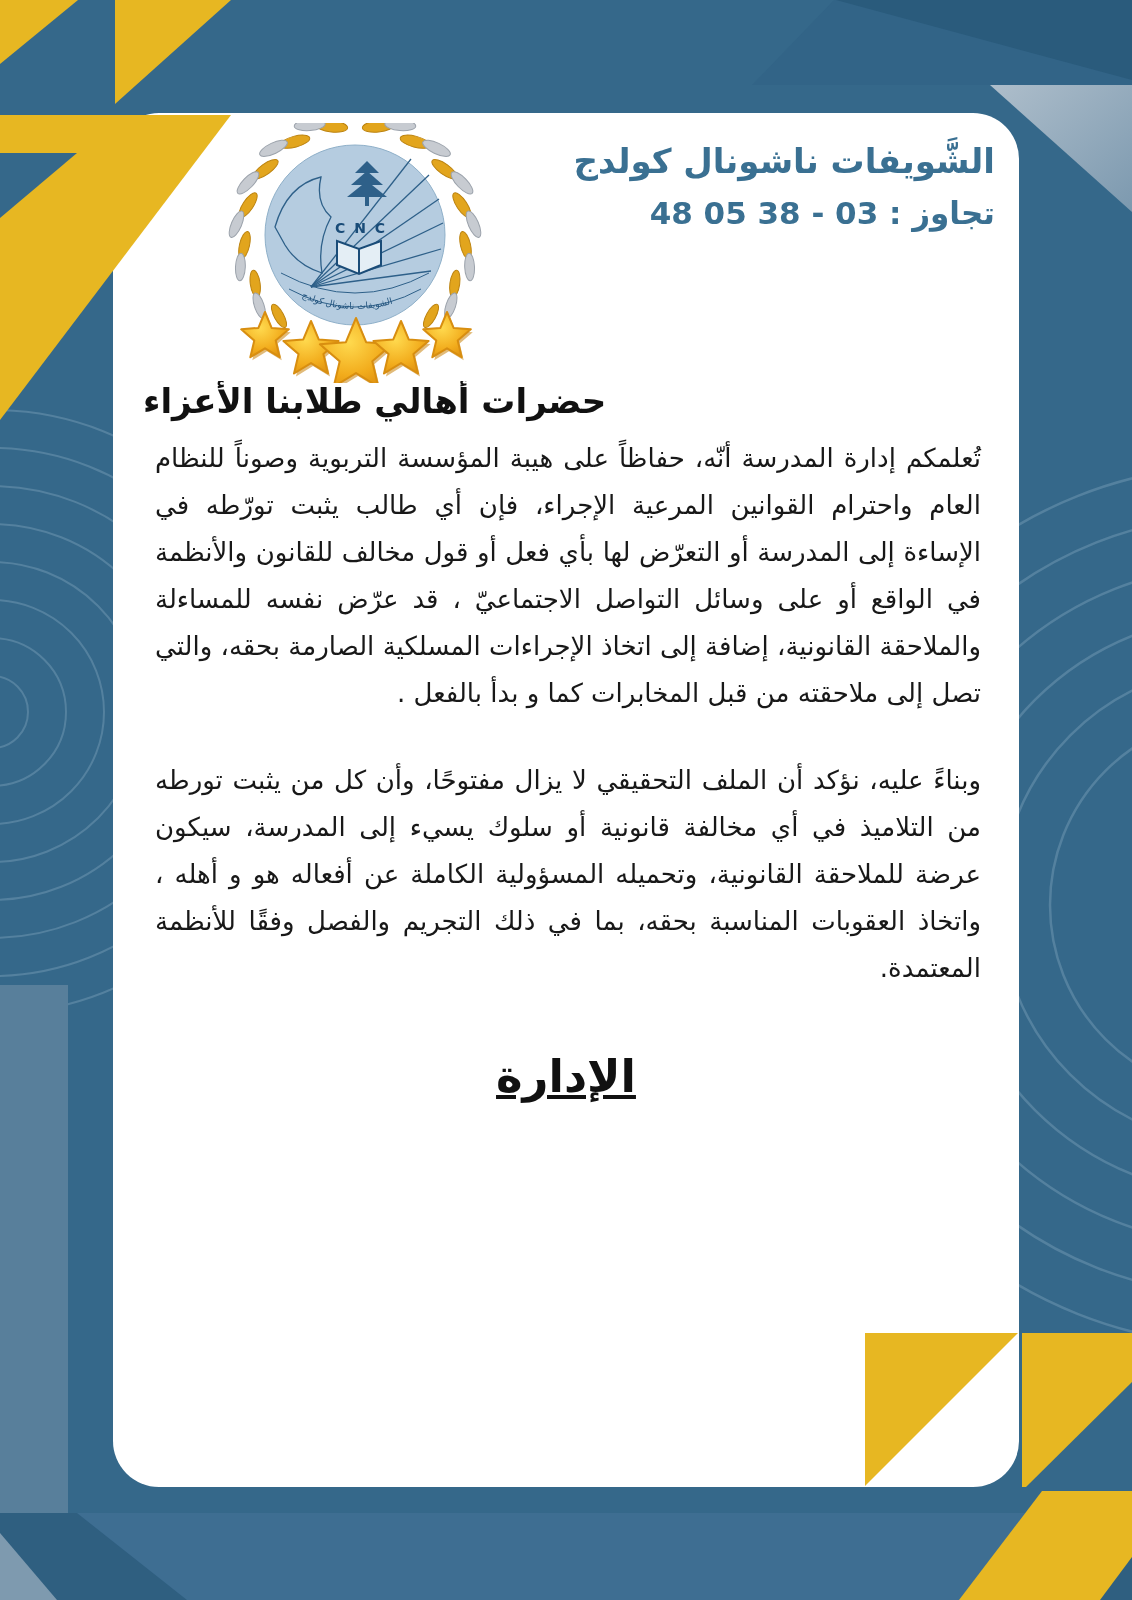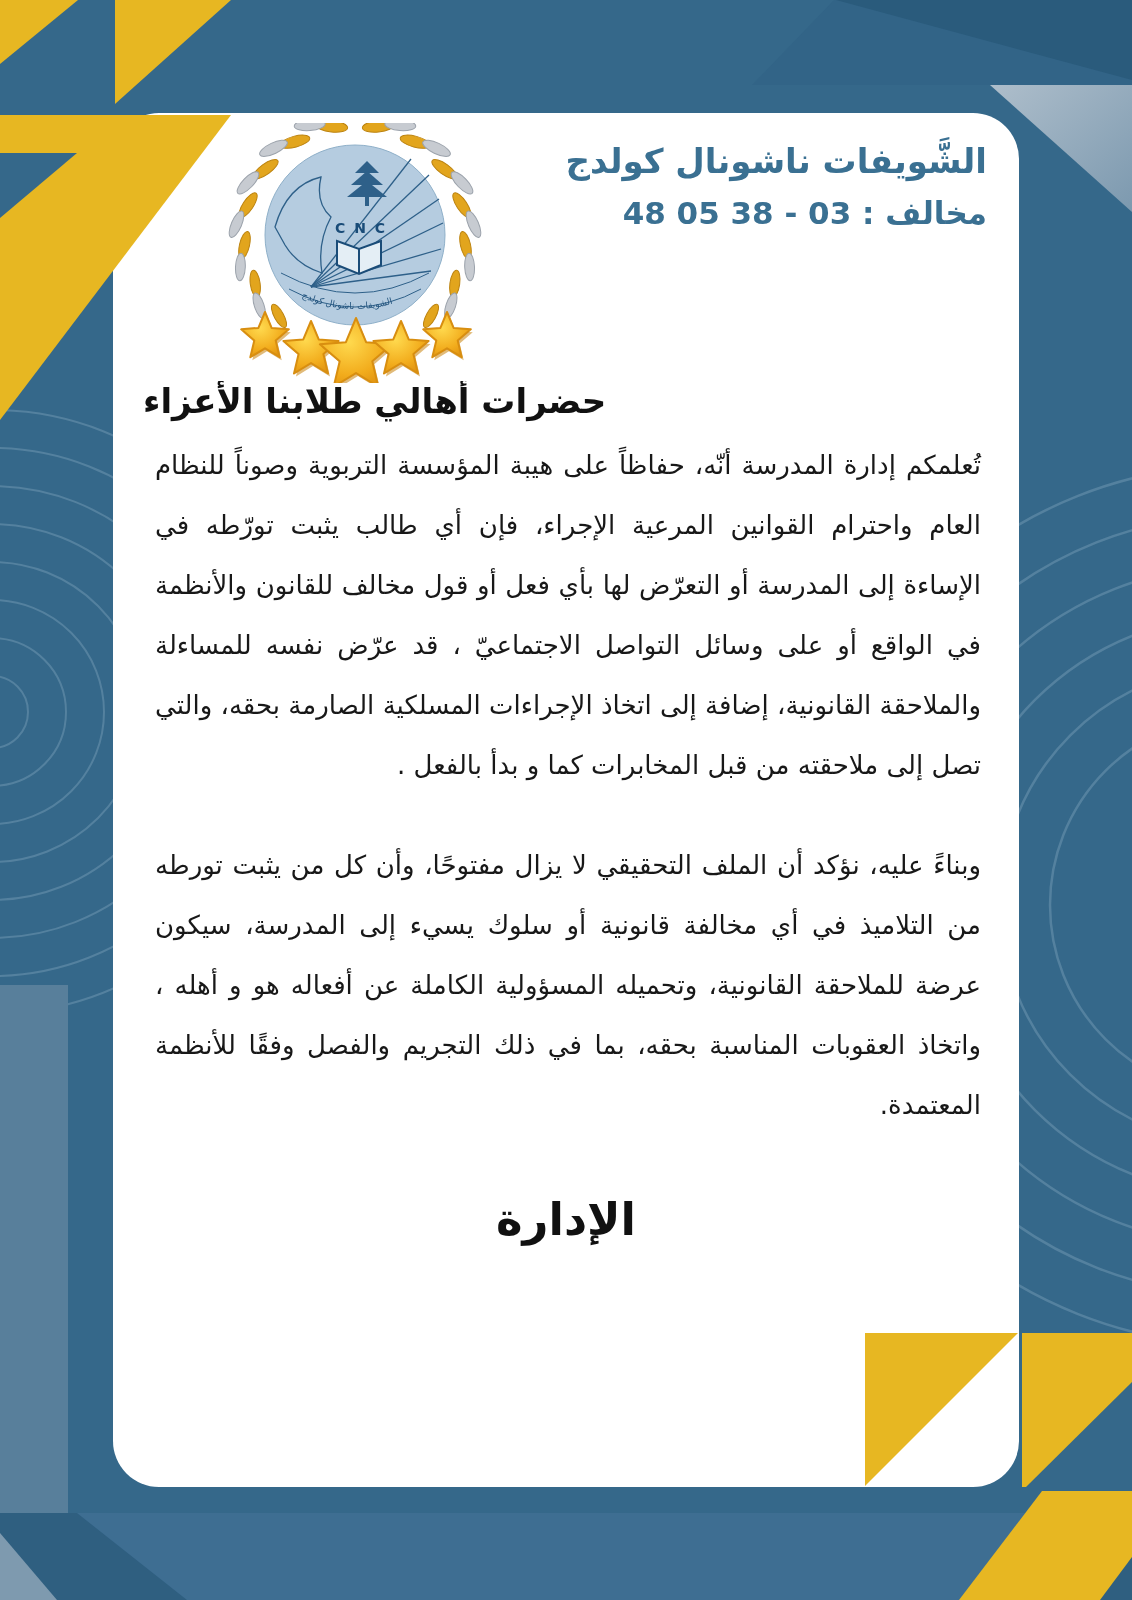--- a/index.html
+++ b/index.html
@@ -2,30 +2,30 @@
 <html lang="ar"><head>
 <meta charset="utf-8">
 <style>
   html,body{margin:0;padding:0;background:#35688A;}
   body{width:1132px;height:1600px;position:relative;overflow:hidden;
        font-family:"DejaVu Sans",sans-serif;}
   svg.layer{position:absolute;left:0;top:0;pointer-events:none;}
   .card{position:absolute;left:113px;top:113px;width:906px;height:1374px;
         background:#ffffff;border-radius:46px;z-index:2;}
   #logo{position:absolute;left:102px;top:10px;width:280px;height:260px;}
-  .school-block{position:absolute;top:28px;right:32px;direction:rtl;text-align:right;
+  .school-block{position:absolute;top:28px;right:24px;direction:rtl;text-align:right;
         color:#3A7092;}
   .school-name{font-size:34px;font-weight:600;letter-spacing:0.5px;}
   .phone-line{font-size:31px;font-weight:600;margin-top:14px;}
   .content{position:absolute;top:268px;left:30px;right:30px;bottom:0;direction:rtl;
         overflow:hidden;color:#181818;}
   .salutation{font-size:34px;font-weight:700;text-align:left;margin:0 0 14px 0;color:#111;}
-  .content p{font-size:26px;line-height:60px;text-align:justify;text-align-last:right;
+  .content p{font-size:26px;line-height:47px;text-align:justify;text-align-last:right;
         margin:0 8px 40px 12px;}
-  .signature{font-size:45px;font-weight:700;text-align:center;margin-top:58px;color:#111;}
+  .signature{font-size:45px;font-weight:700;text-align:center;margin-top:58px;color:#111;text-decoration:underline;}
   .overlay{z-index:3;}
   .bg{z-index:0;}
 </style>
 </head>
 <body>
 
 <svg class="layer bg" width="1132" height="1600" viewBox="0 0 1132 1600">
   <defs>
     <linearGradient id="lightTri" x1="0" y1="0" x2="1" y2="1">
       <stop offset="0" stop-color="#AEBECB"></stop>
@@ -155,21 +155,21 @@
         <path d="M141.0,195.0L151.1,219.2L177.1,221.3L157.3,238.3L163.3,263.7L141.0,250.1L118.7,263.7L124.7,238.3L104.9,221.3L130.9,219.2Z" fill="url(#goldG)" stroke="#D88E10" stroke-width="2" stroke-linejoin="round"></path>
         <path d="M188.0,201.0L195.7,219.4L215.6,221.0L200.4,234.0L205.0,253.5L188.0,243.1L171.0,253.5L175.6,234.0L160.4,221.0L180.3,219.4Z" fill="#C9830C" opacity="0.55"></path>
         <path d="M186.0,198.0L193.7,216.4L213.6,218.0L198.4,231.0L203.0,250.5L186.0,240.1L169.0,250.5L173.6,231.0L158.4,218.0L178.3,216.4Z" fill="url(#goldG)" stroke="#D88E10" stroke-width="2" stroke-linejoin="round"></path>
         <path d="M234.0,192.0L240.6,207.9L257.8,209.3L244.7,220.5L248.7,237.2L234.0,228.3L219.3,237.2L223.3,220.5L210.2,209.3L227.4,207.9Z" fill="#C9830C" opacity="0.55"></path>
         <path d="M232.0,189.0L238.6,204.9L255.8,206.3L242.7,217.5L246.7,234.2L232.0,225.3L217.3,234.2L221.3,217.5L208.2,206.3L225.4,204.9Z" fill="url(#goldG)" stroke="#D88E10" stroke-width="2" stroke-linejoin="round"></path>
       </g>
   </svg>
 
   <div class="school-block">
     <div class="school-name">الشَّويفات ناشونال كولدج</div>
-    <div class="phone-line"><span>مخالف :</span> <span dir="ltr">48 05 38 - 03</span></div>
+    <div class="phone-line"><span>تجاوز :</span> <span dir="ltr">48 05 38 - 03</span></div>
   </div>
 
   <div class="content">
     <h1 class="salutation">حضرات أهالي طلابنا الأعزاء</h1>
     <p>تُعلمكم إدارة المدرسة أنّه، حفاظاً على هيبة المؤسسة التربوية وصوناً للنظام العام واحترام القوانين المرعية الإجراء، فإن أي طالب يثبت تورّطه في الإساءة إلى المدرسة أو التعرّض لها بأي فعل أو قول مخالف للقانون والأنظمة في الواقع أو على وسائل التواصل الاجتماعيّ ، قد عرّض نفسه للمساءلة والملاحقة القانونية، إضافة إلى اتخاذ الإجراءات المسلكية الصارمة بحقه، والتي تصل إلى ملاحقته من قبل المخابرات كما و بدأ بالفعل .</p>
     <p>وبناءً عليه، نؤكد أن الملف التحقيقي لا يزال مفتوحًا، وأن كل من يثبت تورطه من التلاميذ في أي مخالفة قانونية أو سلوك يسيء إلى المدرسة، سيكون عرضة للملاحقة القانونية، وتحميله المسؤولية الكاملة عن أفعاله هو و أهله ، واتخاذ العقوبات المناسبة بحقه، بما في ذلك التجريم والفصل وفقًا للأنظمة المعتمدة.</p>
     <div class="signature">الإدارة</div>
   </div>
 </div>
 

